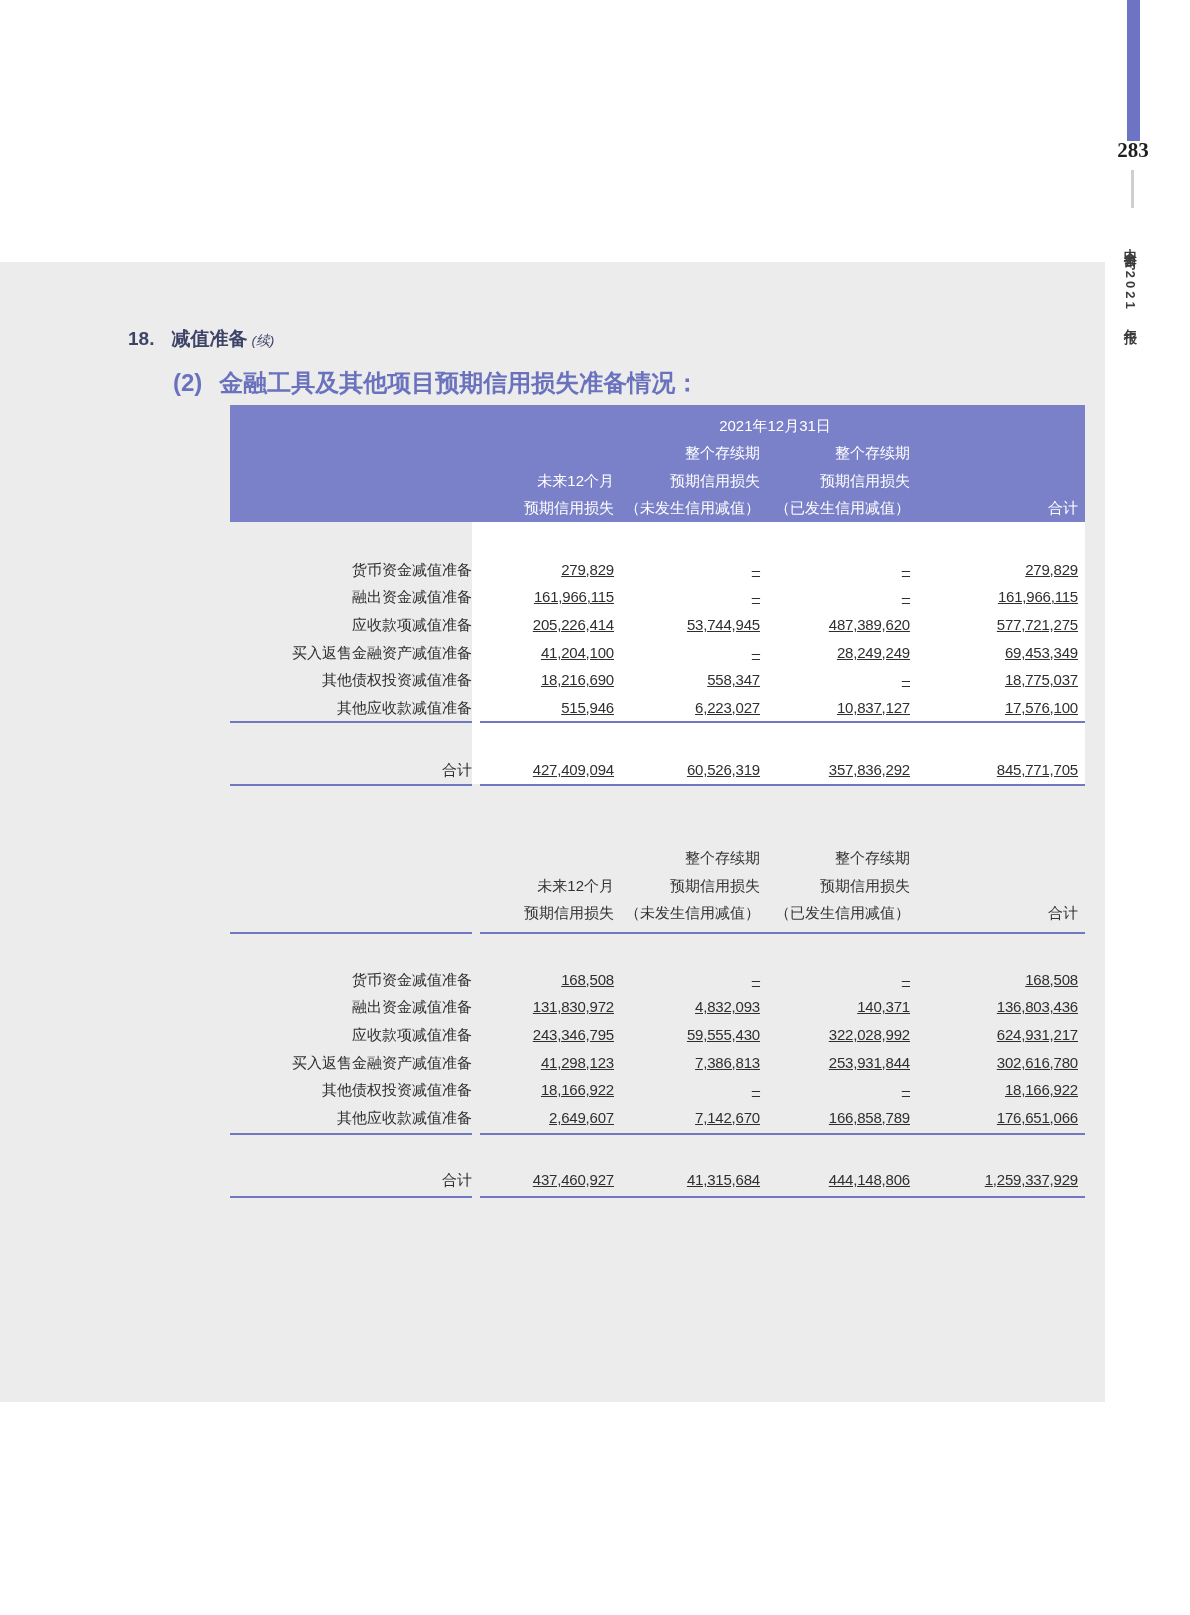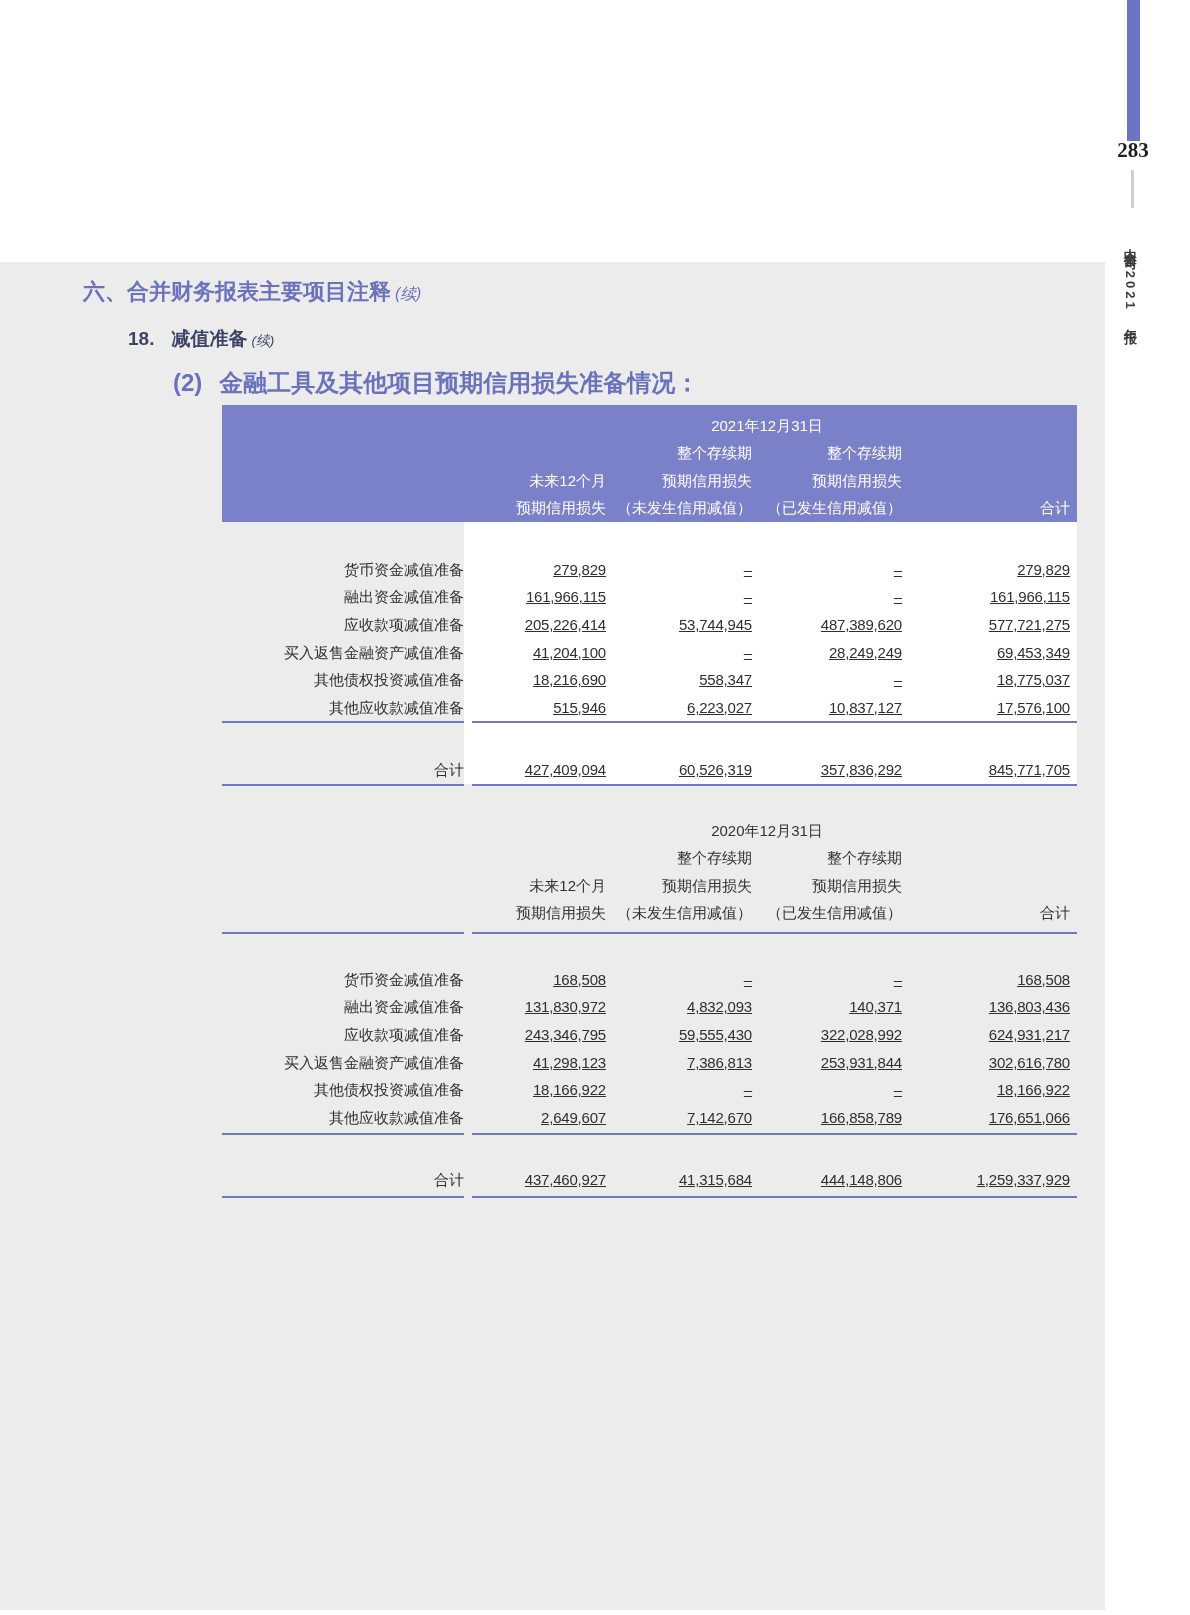--- a/index.html
+++ b/index.html
@@ -1,17 +1,17 @@
 <!DOCTYPE html>
 <html><head>
 <meta charset="utf-8">
 <style>
   html,body{margin:0;padding:0;background:#fff;}
   .page{
-    position:relative;width:1190px;height:1610px;background:#ffffff;overflow:hidden;
+    position:relative;width:1190px;height:1402px;background:#ffffff;overflow:hidden;
     font-family:"Liberation Sans",sans-serif;color:#2f2f2f;
   }
   
   .content-block{position:absolute;left:0;top:262px;width:1105px;height:1353px;background:#ececec;}
 
   
   .edge-bar{position:absolute;left:1127px;top:0;width:13px;height:141px;background:#6d74c4;}
   .page-num{position:absolute;left:1104px;top:138px;width:58px;text-align:center;
     font-family:"Liberation Serif",serif;font-size:21px;font-weight:700;color:#1f1f1f;}
   .side-divider{position:absolute;left:1131px;top:170px;width:3px;height:38px;background:#cfcfcf;}
@@ -20,21 +20,21 @@
     font-size:13px;font-weight:700;color:#3c3c3c;letter-spacing:3px;}
 
   
   .h-section{position:absolute;left:83px;top:277px;font-size:22px;font-weight:700;color:#6a72bd;}
   .h-sub{position:absolute;left:128px;top:326px;font-size:19px;font-weight:700;color:#3e4468;}
   .h-item{position:absolute;left:173px;top:367px;font-size:24px;font-weight:700;color:#6a72bd;}
   .h-sub .gap,.h-item .gap{display:inline-block;width:17px;}
   .suffix{font-style:italic;font-weight:400;font-size:0.72em;margin-left:4px;}
 
   
-  .tbl{position:absolute;left:222px;width:855px;font-size:15px;}
+  .tbl{position:absolute;left:230px;width:855px;font-size:15px;}
   .t-white{position:absolute;left:242px;top:117px;width:613px;height:262px;background:#ffffff;}
   .t-hdr{position:absolute;left:0;top:0;width:855px;height:117px;}
   .t-hdr.purple{background:#7a81c8;color:#ffffff;}
   .t-hdr.plain{color:#333333;}
   .t-date{position:absolute;left:242px;top:11px;width:606px;text-align:center;line-height:20px;}
   .hrow{display:grid;grid-template-columns:242px 142px 146px 150px 168px;
         padding-right:7px;line-height:20px;}
   .t-hdr .hrow{position:absolute;left:0;right:0;}
   .hr1{top:38px;} .hr2{top:66px;} .hr3{top:93px;}
   .c{text-align:right;white-space:nowrap;}
@@ -53,23 +53,20 @@
 
 <div class="page">
 
   <div class="content-block"></div>
 
   <div class="edge-bar"></div>
   <div class="page-num">283</div>
   <div class="side-divider"></div>
   <div class="side-vtext">中金公司 • 2021 年报</div>
 
-  <div class="h-section">
-    <span>六、合并财务报表主要项目注释</span><span class="suffix">(续)</span>
-  </div>
   <div class="h-sub">
     <span>18.</span><span class="gap"></span><span>减值准备</span><span class="suffix">(续)</span>
   </div>
   <div class="h-item">
     <span>(2)</span><span class="gap"></span><span>金融工具及其他项目预期信用损失准备情况：</span>
   </div>
 
   <div class="tbl" style="top:405px;height:386px;">
     <div class="t-white"></div>
 
@@ -158,21 +155,20 @@
 
     <div class="rule" style="top:379px;">
         <i class="seg-l"></i>
         <i class="seg-r"></i>
       </div>
   </div>
 
   <div class="tbl" style="top:810px;height:392px;">
 
     <div class="t-hdr plain">
-      <div class="t-date">2020年12月31日</div>
       <div class="hrow hr1">
         <div class="c label"></div>
           <div class="c"></div>
         <div class="c">整个存续期</div>
         <div class="c">整个存续期</div>
         <div class="c"></div>
       </div>
       <div class="hrow hr2">
         <div class="c label"></div>
         <div class="c">未来12个月</div>

